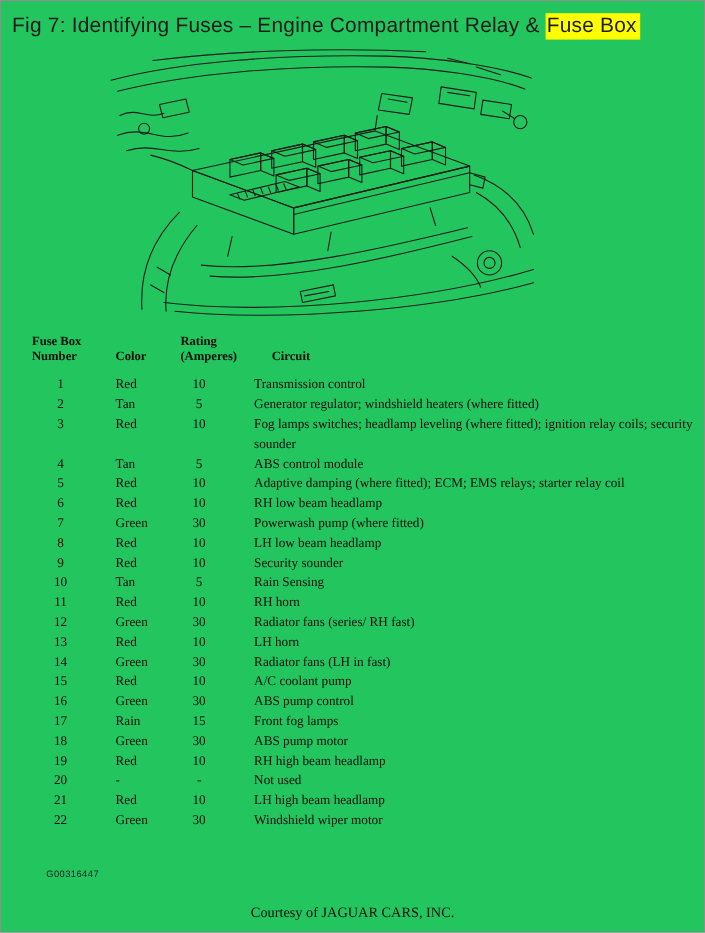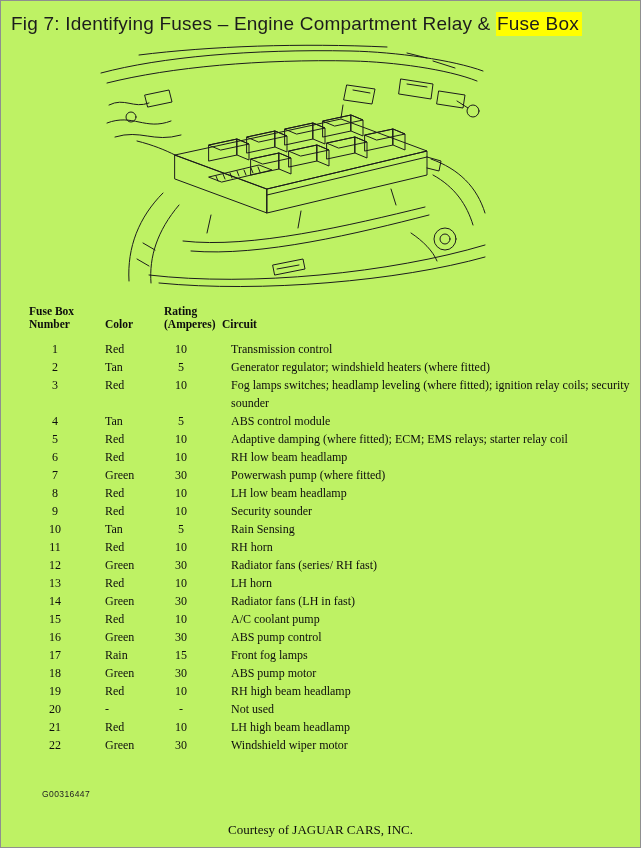--- a/index.html
+++ b/index.html
@@ -3,21 +3,21 @@
 <meta charset="utf-8">
 <style>
   * { margin:0; padding:0; box-sizing:border-box; }
   html,body { background:#ffffff; }
   body { font-family:"Liberation Serif", serif; color:#111; }
 
   .page {
     position:relative;
     width:641px; height:848px;
     border:1px solid #8f8f8f;
-    background:#bef264;
+    background:#22c55e;
     overflow:hidden;
   }
 
   .title {
     margin:12px 0 0 10px;
     font-family:"Liberation Sans", sans-serif;
     font-size:19px;
     color:#1c1c1c;
     letter-spacing:.2px;
     white-space:nowrap;
@@ -34,21 +34,21 @@
     margin-top:12px;
     font-weight:bold;
     font-size:11.5px;
     line-height:12.5px;
     align-items:end;
     color:#0d0d0d;
   }
   .h-line { display:block; }
   .h-color { padding-left:24px; }
   .h-rating { padding-left:11px; white-space:nowrap; }
-  .h-circuit { padding-left:13px;font-family:Liberation Serif, serif; }
+  .h-circuit { padding-left:38px;font-family:Liberation Serif, serif; }
 
   .t-body { margin-top:10px; }
   .t-row {
     display:grid;
     grid-template-columns:52px 72px 56px 1fr;
     padding-left:28px;
     font-size:12px;
     line-height:18px;
     color:#0d0d0d;
   }

